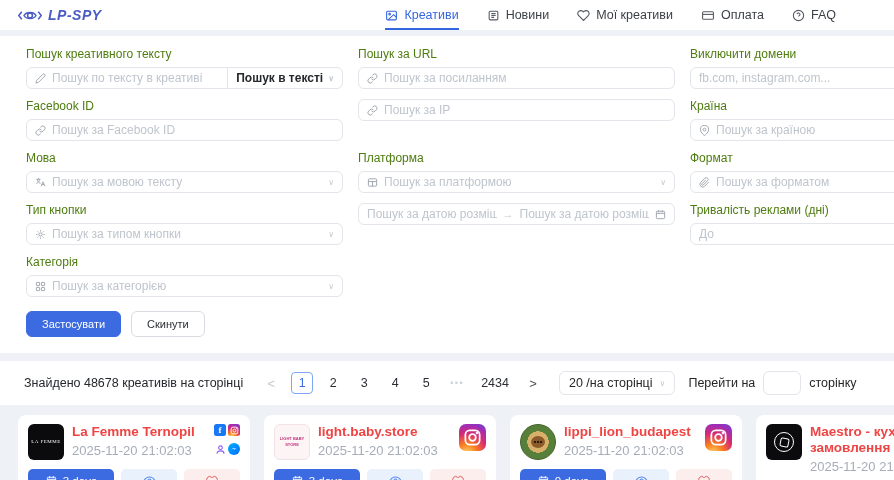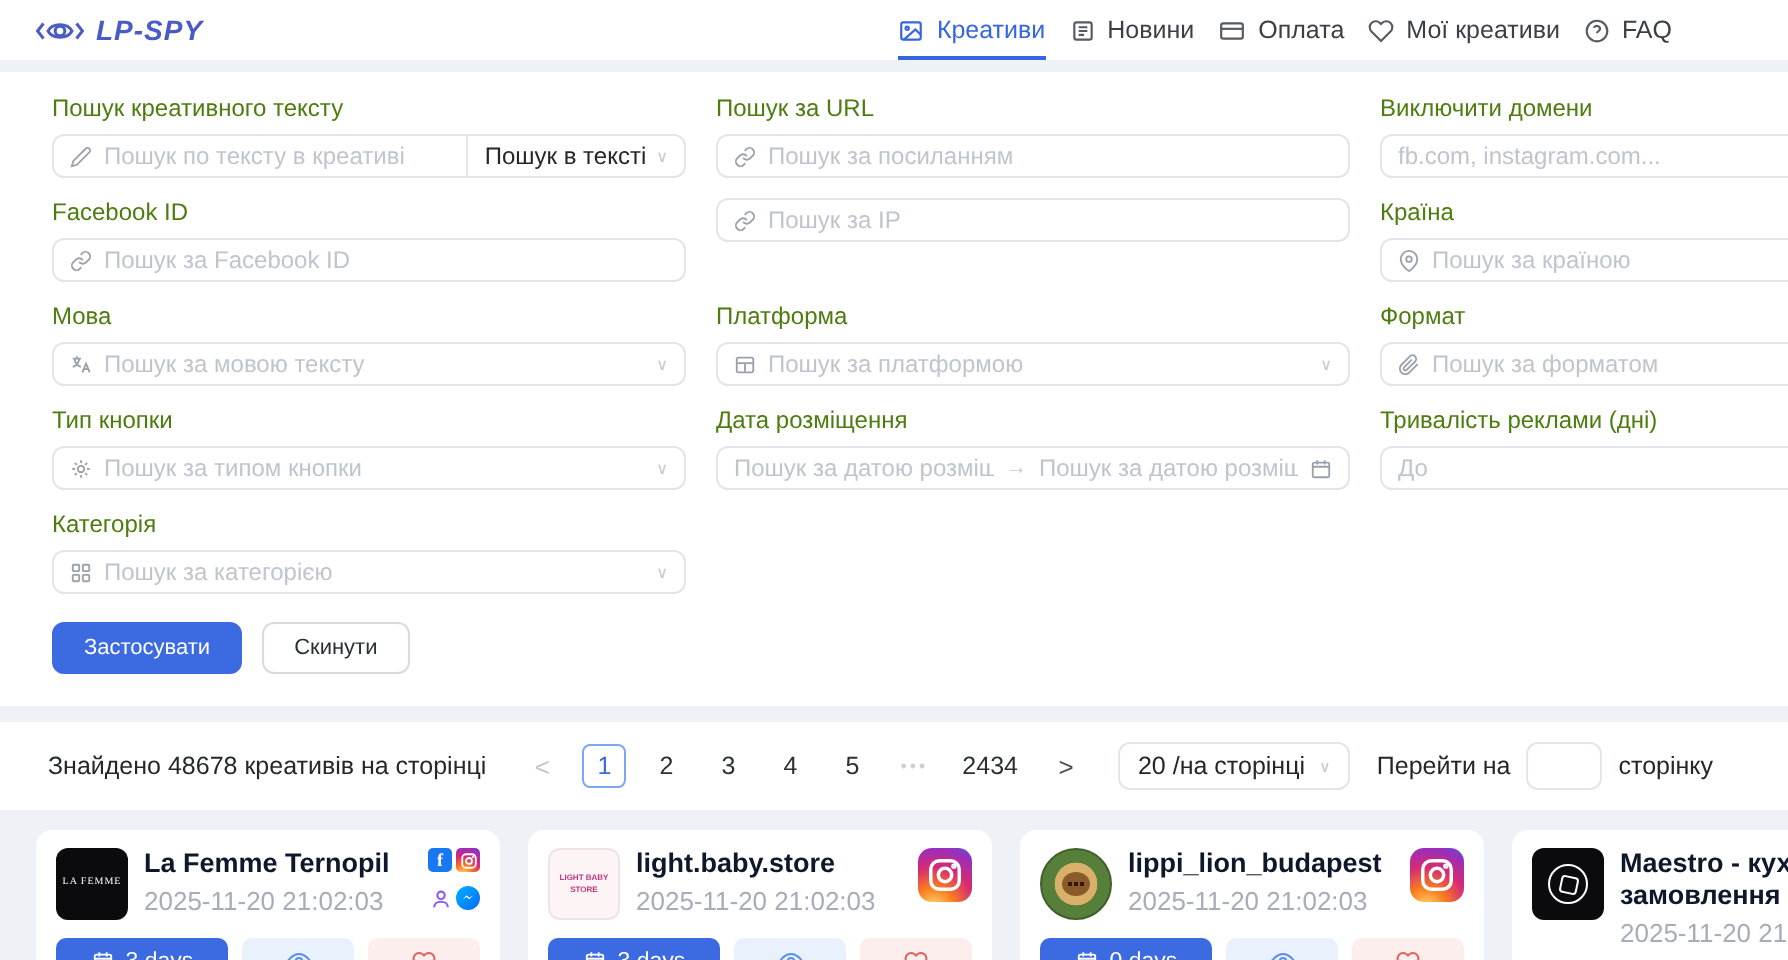--- a/index.html
+++ b/index.html
@@ -12,21 +12,21 @@
   svg { display: block; }
 
   
   .header {
     height: 30px; background: #fff;
     display: flex; align-items: center; justify-content: space-between;
     padding: 0 58px 0 18px;
   }
   .logo { display: flex; align-items: center; gap: 6px; cursor: pointer; }
   .logo-text { font-size: 14px; font-weight: bold; font-style: italic; color: #4a5bc4; letter-spacing: .5px; }
-  .nav { display: flex; align-items: center; gap: 12px; height: 30px; }
+  .nav { display: flex; align-items: center; gap: 28px; height: 30px; }
   .nav-item {
     display: flex; align-items: center; gap: 6px; height: 30px;
     font-size: 12.5px; font-weight: 500; color: #3b3f46; cursor: pointer;
     border-bottom: 2px solid transparent; padding-top: 2px;
   }
   .nav-item svg { stroke: #565b63; }
   .nav-item.active { color: #3565e0; border-bottom-color: #3565e0; }
   .nav-item.active svg { stroke: #3565e0; }
 
   
@@ -41,21 +41,21 @@
     display: flex; align-items: center; padding: 0 8px; gap: 6px; font-size: 12px;
     color: #bfc5cd; cursor: text;
   }
   .ctl svg { stroke: #9aa1ab; flex: none; }
   .ph { color: #bfc5cd; white-space: nowrap; overflow: hidden; flex: 1; }
   .chev { color: #c4c9d0; font-size: 8px; flex: none; margin-left: auto; }
   .compound { padding: 0; }
   .compound .inner { display: flex; align-items: center; gap: 6px; flex: 1; padding: 0 8px; }
   .addon {
     border-left: 1px solid #e2e5ea; height: 100%; display: flex; align-items: center;
-    gap: 5px; padding: 0 8px; color: #24272c; font-weight: 400; cursor: pointer; flex: none;
+    gap: 5px; padding: 0 8px; color: #24272c; font-weight: 700; cursor: pointer; flex: none;
   }
   .range .arrow { color: #c4c9d0; font-size: 11px; flex: none; }
   .dual { display: flex; gap: 8px; }
   .dual .ctl { flex: 1; }
   .actions { margin-top: 14px; display: flex; gap: 10px; }
   .btn { height: 26px; border-radius: 6px; font-size: 11px; font-family: inherit; cursor: pointer; padding: 0 15px; border: 1px solid transparent; }
   .btn-primary { background: #3c6ae0; color: #fff; border-color: #3c6ae0; }
   .btn-default { background: #fff; color: #2b2f35; border-color: #d8dce2; }
 
   
@@ -88,21 +88,21 @@
   .card-head { display: flex; gap: 8px; }
   .avatar { width: 36px; height: 36px; border-radius: 6px; flex: none; display: flex; align-items: center; justify-content: center; overflow: hidden; }
   .av-black { background: #0b0b0d; color: #fff; font-family: "Liberation Serif", serif; font-size: 5px; text-align: center; line-height: 1.3; letter-spacing: .5px; }
   .av-pink { background: #fdf4f5; border: 1px solid #f3e2e5; color: #c2367e; font-size: 4px; font-weight: bold; text-align: center; line-height: 1.5; }
   .av-lion { border-radius: 50%; background: radial-gradient(circle, #d9b06a 0 44%, #567f39 45% 100%); border: 1px solid #41602b; }
   .lion-face { width: 14px; height: 12px; background: #8a5a2b; border-radius: 50%; display:flex; align-items:center; justify-content:center; }
   .lion-eyes { width: 8px; height: 3px; border-top: 2px dotted #2b1a08; }
   .av-ring { width: 20px; height: 20px; border: 1.5px solid #fff; border-radius: 50%; display: flex; align-items: center; justify-content: center; }
   .av-ring-in { width: 9px; height: 9px; border: 1.5px solid #fff; border-radius: 2px; transform: rotate(12deg); }
   .card-info { flex: 1; min-width: 0; }
-  .card-name { font-size: 13.5px; font-weight: bold; color: #0f172a; line-height: 1.2; white-space: nowrap; }
+  .card-name { font-size: 13.5px; font-weight: bold; color: #ef4444; line-height: 1.2; white-space: nowrap; }
   .card-name.wrap { white-space: normal; }
   .card-date { font-size: 13px; color: #a6adb8; margin-top: 3px; white-space: nowrap; }
   .socials2 { display: grid; grid-template-columns: 12px 12px; gap: 2px; flex: none; }
   .soc { width: 12px; height: 12px; border-radius: 2.5px; display: flex; align-items: center; justify-content: center; cursor: pointer; }
   .soc-fb { background: #1877f2; color: #fff; font-size: 9px; font-weight: bold; font-family: "Liberation Serif", serif; }
   .ig-grad { background: radial-gradient(circle at 30% 110%, #feda75 0%, #fa7e1e 28%, #d62976 58%, #962fbf 85%, #4f5bd5 100%); }
   .soc-msg { background: linear-gradient(135deg, #00b2ff, #006aff); border-radius: 50%; }
   .soc-person { background: transparent; }
   .ig-big { width: 27px; height: 27px; border-radius: 7px; flex: none; display: flex; align-items: center; justify-content: center; cursor: pointer; }
   .card-foot { display: flex; gap: 7px; margin-top: 9px; }
@@ -134,31 +134,31 @@
       <span>Креативи</span>
     </div>
     <div class="nav-item">
       <svg width="13" height="13" viewBox="0 0 24 24" fill="none" stroke-width="2">
           <rect x="4" y="4" width="16" height="16" rx="2"></rect>
           <path d="M8 8.5h8M8 12h8M8 15.5h5"></path>
         </svg>
       <span>Новини</span>
     </div>
     <div class="nav-item">
+      <svg width="13" height="13" viewBox="0 0 24 24" fill="none" stroke-width="2">
+          <path d="M20.8 4.6a5.5 5.5 0 0 0-7.8 0L12 5.6l-1-1a5.5 5.5 0 0 0-7.8 7.8l8.8 8.8 8.8-8.8a5.5 5.5 0 0 0 0-7.8z"></path>
+        </svg>
+      <span>Мої креативи</span>
+    </div>
+    <div class="nav-item">
       <svg width="14" height="13" viewBox="0 0 24 24" fill="none" stroke-width="2">
           <rect x="2" y="5" width="20" height="14" rx="2"></rect>
           <path d="M2 10h20"></path>
         </svg>
       <span>Оплата</span>
-    </div>
-    <div class="nav-item">
-      <svg width="13" height="13" viewBox="0 0 24 24" fill="none" stroke-width="2">
-          <path d="M20.8 4.6a5.5 5.5 0 0 0-7.8 0L12 5.6l-1-1a5.5 5.5 0 0 0-7.8 7.8l8.8 8.8 8.8-8.8a5.5 5.5 0 0 0 0-7.8z"></path>
-        </svg>
-      <span>Мої креативи</span>
     </div>
     <div class="nav-item">
       <svg width="13" height="13" viewBox="0 0 24 24" fill="none" stroke-width="2">
           <circle cx="12" cy="12" r="9.5"></circle>
           <path d="M9.2 9.2a2.9 2.9 0 0 1 5.6 1c0 1.9-2.8 2.1-2.8 3.8"></path>
           <path d="M12 17.2v.1"></path>
         </svg>
       <span>FAQ</span>
     </div>
   </div>
@@ -273,21 +273,20 @@
         <svg width="11" height="11" viewBox="0 0 24 24" fill="none" stroke-width="2">
             <circle cx="12" cy="12" r="3.5"></circle>
             <path d="M12 2.5v3M12 18.5v3M2.5 12h3M18.5 12h3M5.3 5.3l2.1 2.1M16.6 16.6l2.1 2.1M18.7 5.3l-2.1 2.1M7.4 16.6l-2.1 2.1"></path>
           </svg>
         <span class="ph">Пошук за типом кнопки</span>
         <span class="chev">∨</span>
       </div>
     </div>
 
     <div class="field">
-      <label>Дата розміщення</label>
       <div class="ctl range">
         <span class="ph">Пошук за датою розміщення</span>
         <span class="arrow">→</span>
         <span class="ph">Пошук за датою розміщення</span>
         <svg width="11" height="11" viewBox="0 0 24 24" fill="none" stroke-width="2">
             <rect x="3" y="5" width="18" height="16" rx="2"></rect>
             <path d="M3 9.5h18M8 2.5V7M16 2.5V7"></path>
           </svg>
       </div>
     </div>

